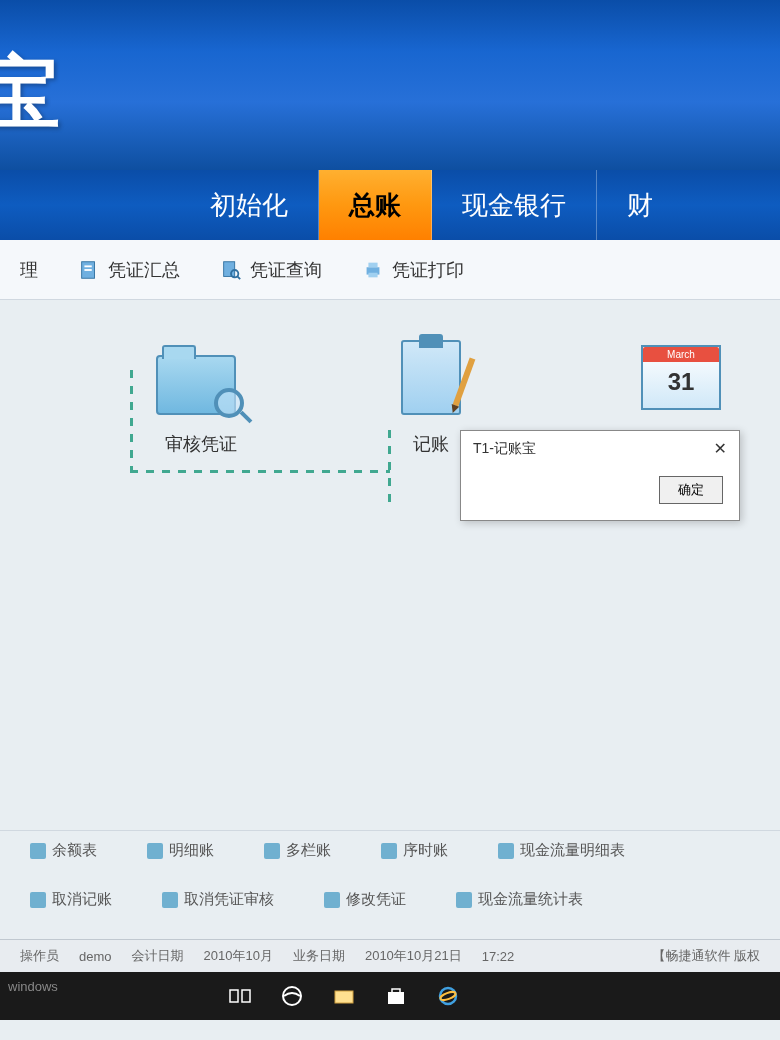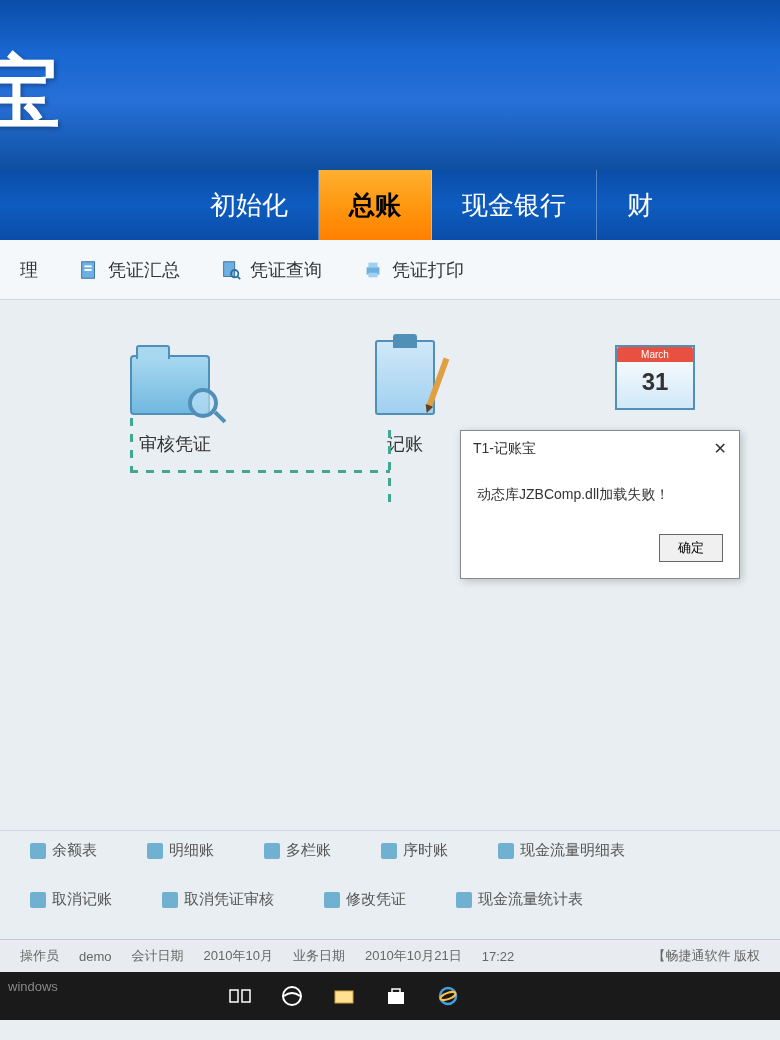--- a/index.html
+++ b/index.html
@@ -342,21 +342,21 @@
     <span>凭证打印</span>
   </div>
 </div>
 
 <div class="workspace">
   <div class="flow-connector-h" style="top:170px; left:130px; width:260px;"></div>
   <div class="flow-connector-v" style="top:70px; left:130px; height:100px;"></div>
   <div class="flow-connector-v" style="top:130px; left:388px; height:80px;"></div>
 
   <div class="flow-row">
-    <div class="flow-item" style="margin-left:70px">
+    <div class="flow-item" style="margin-left:96px">
       <div class="flow-icon">
         <div class="folder-icon">
             <div class="magnifier"></div>
           </div>
       </div>
       <div class="flow-label">审核凭证</div>
     </div>
 
     <div class="flow-item">
       <div class="flow-icon">
@@ -377,21 +377,20 @@
     </div>
   </div>
 
 </div>
 
 <div class="dialog">
   <div class="dialog-title">
     <span>T1-记账宝</span>
     <span class="dialog-close">✕</span>
   </div>
-  <div class="dialog-body">动态库JZBComp.dll加载失败！</div>
   <div class="dialog-footer">
     <button class="dialog-btn">确定</button>
   </div>
 </div>
 
 <div class="bottom-toolbar">
   <div class="bottom-item">
       <span class="small-icon"></span>
       <span>余额表</span>
     </div>

